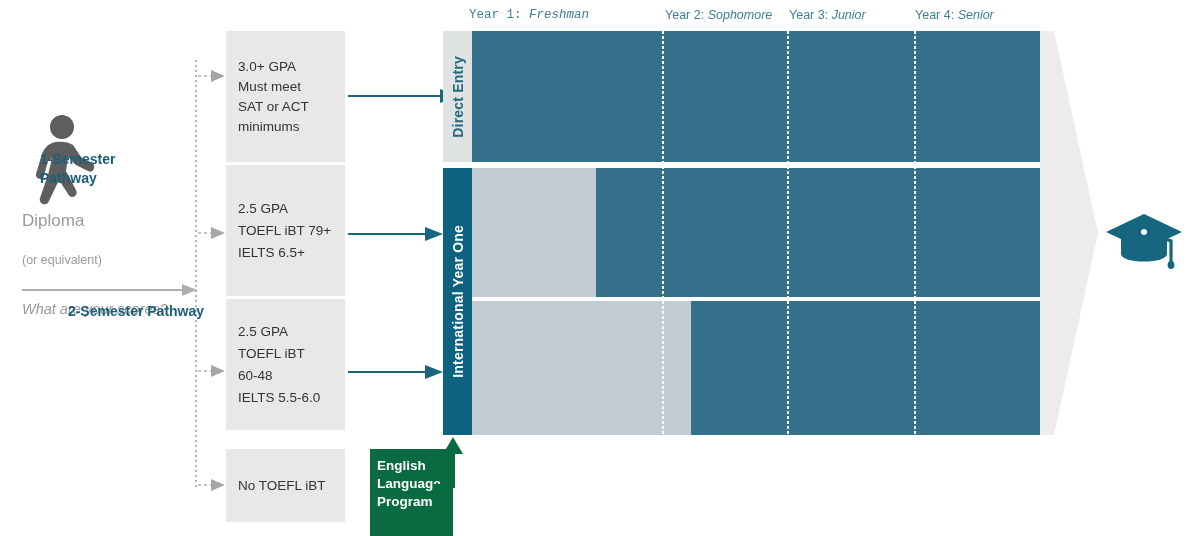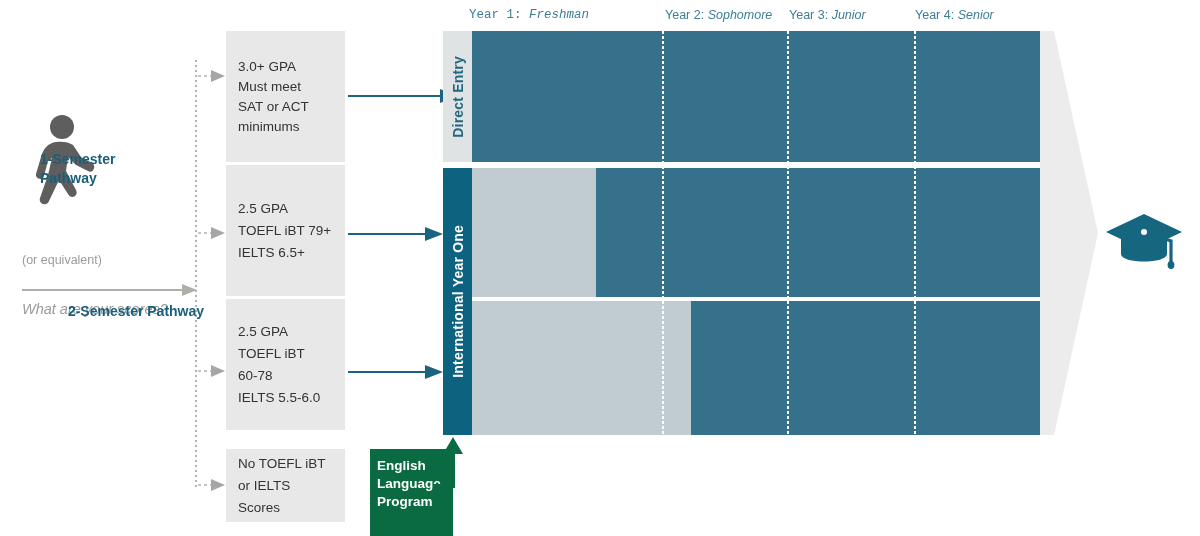--- a/index.html
+++ b/index.html
@@ -115,20 +115,21 @@
 <body>
 
 <div class="abs" id="walker-icon">
   <svg viewBox="0 0 92 96" width="92" height="96" aria-hidden="true">
     <circle cx="44" cy="15" r="12" fill="#5e5e5e"></circle>
     <path d="M38 30 C30 31 25 37 23 45 L18 62 C17 67 25 69 26 64 L30 49 L34 46 L30 63 L22 86 C20 92 29 95 31 89 L41 68 L50 82 C53 88 61 84 58 78 L48 59 L50 45 L58 53 L70 59 C75 62 79 54 74 51 L63 45 L55 33 C51 30 44 29 38 30 Z" fill="#5e5e5e"></path>
   </svg>
 </div>
 
 <div class="abs" id="hs-label">
+  <div>Diploma</div>
 </div>
 <div class="abs" id="hs-sub">(or equivalent)</div>
 
 <div class="abs" id="scores-arrow">
   <svg viewBox="0 0 175 14" width="175" height="14" aria-hidden="true">
     <line x1="0" y1="7" x2="162" y2="7" stroke="#b0aeab" stroke-width="2"></line>
     <polygon points="160,1 175,7 160,13" fill="#b0aeab"></polygon>
   </svg>
 </div>
 <div class="abs" id="scores-q">What are your scores?</div>
@@ -174,29 +175,28 @@
     <div>2.5 GPA</div>
     <div>TOEFL iBT 79+</div>
     <div>IELTS 6.5+</div>
   </div>
 </div>
 
 <div class="abs reqbox wide" id="req3">
   <div class="txt">
     <div>2.5 GPA</div>
     <div>TOEFL iBT</div>
-    <div>60-78</div>
+    <div>60-48</div>
     <div>IELTS 5.5-6.0</div>
   </div>
 </div>
 
 <div class="abs reqbox wide" id="req4">
   <div class="txt">
     <div>No TOEFL iBT</div>
-    <div>or IELTS Scores</div>
   </div>
 </div>
 
 <div class="abs tealarrow" style="left:348px;top:88px;">
   <svg viewBox="0 0 110 16" width="110" height="16" aria-hidden="true">
     <line x1="0" y1="8" x2="94" y2="8" stroke="#1a6480" stroke-width="2"></line>
     <polygon points="92,1 110,8 92,15" fill="#1a6480"></polygon>
   </svg>
 </div>
 <div class="abs tealarrow" style="left:348px;top:226px;">

